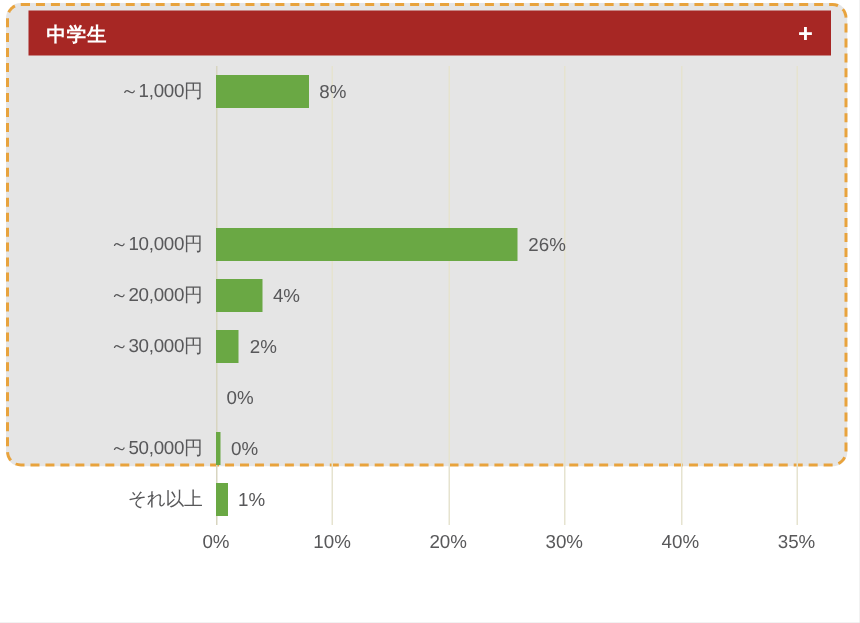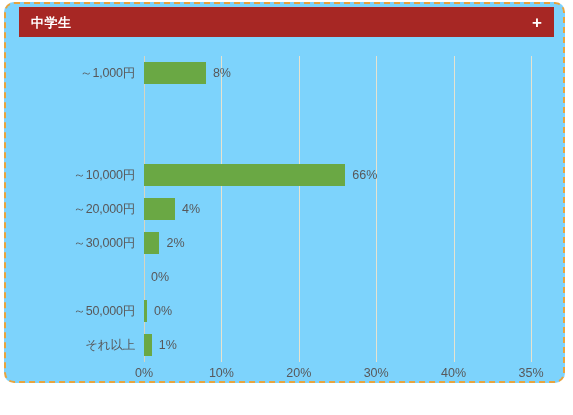--- a/index.html
+++ b/index.html
@@ -13,23 +13,23 @@
     font-family: "Liberation Sans", "DejaVu Sans", sans-serif;
     overflow: hidden;
   }
 
   
   #card {
     position: absolute;
     left: 4px;
     top: 2px;
     width: 561px;
-    height: 381px;
+    height: 309px;
     box-sizing: border-box;
-    background: #7dd3fc;
+    background: #e5e5e5;
     border: 2px dashed #e8a33d;
     border-radius: 10px;
   }
 
   
   #header {
     position: absolute;
     left: 13px;
     top: 3px;
     width: 535px;
@@ -54,21 +54,21 @@
     font-size: 17px;
     font-weight: bold;
     line-height: 1;
     user-select: none;
   }
 
   
   #chart {
     position: absolute;
     left: 0px;
-    top: 44px;
+    top: 32px;
     width: 557px;
     height: 345px;
   }
   
   #plot {
     position: absolute;
     left: 138px;
     top: 8px;
     width: 387px;     
     height: 306px;
@@ -159,21 +159,21 @@
         <div class="gridline" style="left: 309.6px;"></div>
         <div class="gridline" style="left: 387px;"></div>
         <div class="row" style="top: 0px;">
           <span class="cat-label">～1,000円</span>
           <div class="bar" style="width: 61.92px; background: rgb(106, 168, 68);"></div>
           <span class="val-label" style="left: 68.92px;">8%</span>
         </div>
         <div class="row" style="top: 102px; padding-left: 28px;">
           <span class="cat-label">～10,000円</span>
           <div class="bar" style="width: 201.24px; background: rgb(106, 168, 68);"></div>
-          <span class="val-label" style="left: 208.24px;">66%</span>
+          <span class="val-label" style="left: 208.24px;">26%</span>
         </div>
         <div class="row" style="top: 136px;">
           <span class="cat-label">～20,000円</span>
           <div class="bar" style="width: 30.96px; background: rgb(106, 168, 68);"></div>
           <span class="val-label" style="left: 37.96px;">4%</span>
         </div>
         <div class="row" style="top: 170px;">
           <span class="cat-label">～30,000円</span>
           <div class="bar" style="width: 15.48px; background: rgb(106, 168, 68);"></div>
           <span class="val-label" style="left: 22.48px;">2%</span>

